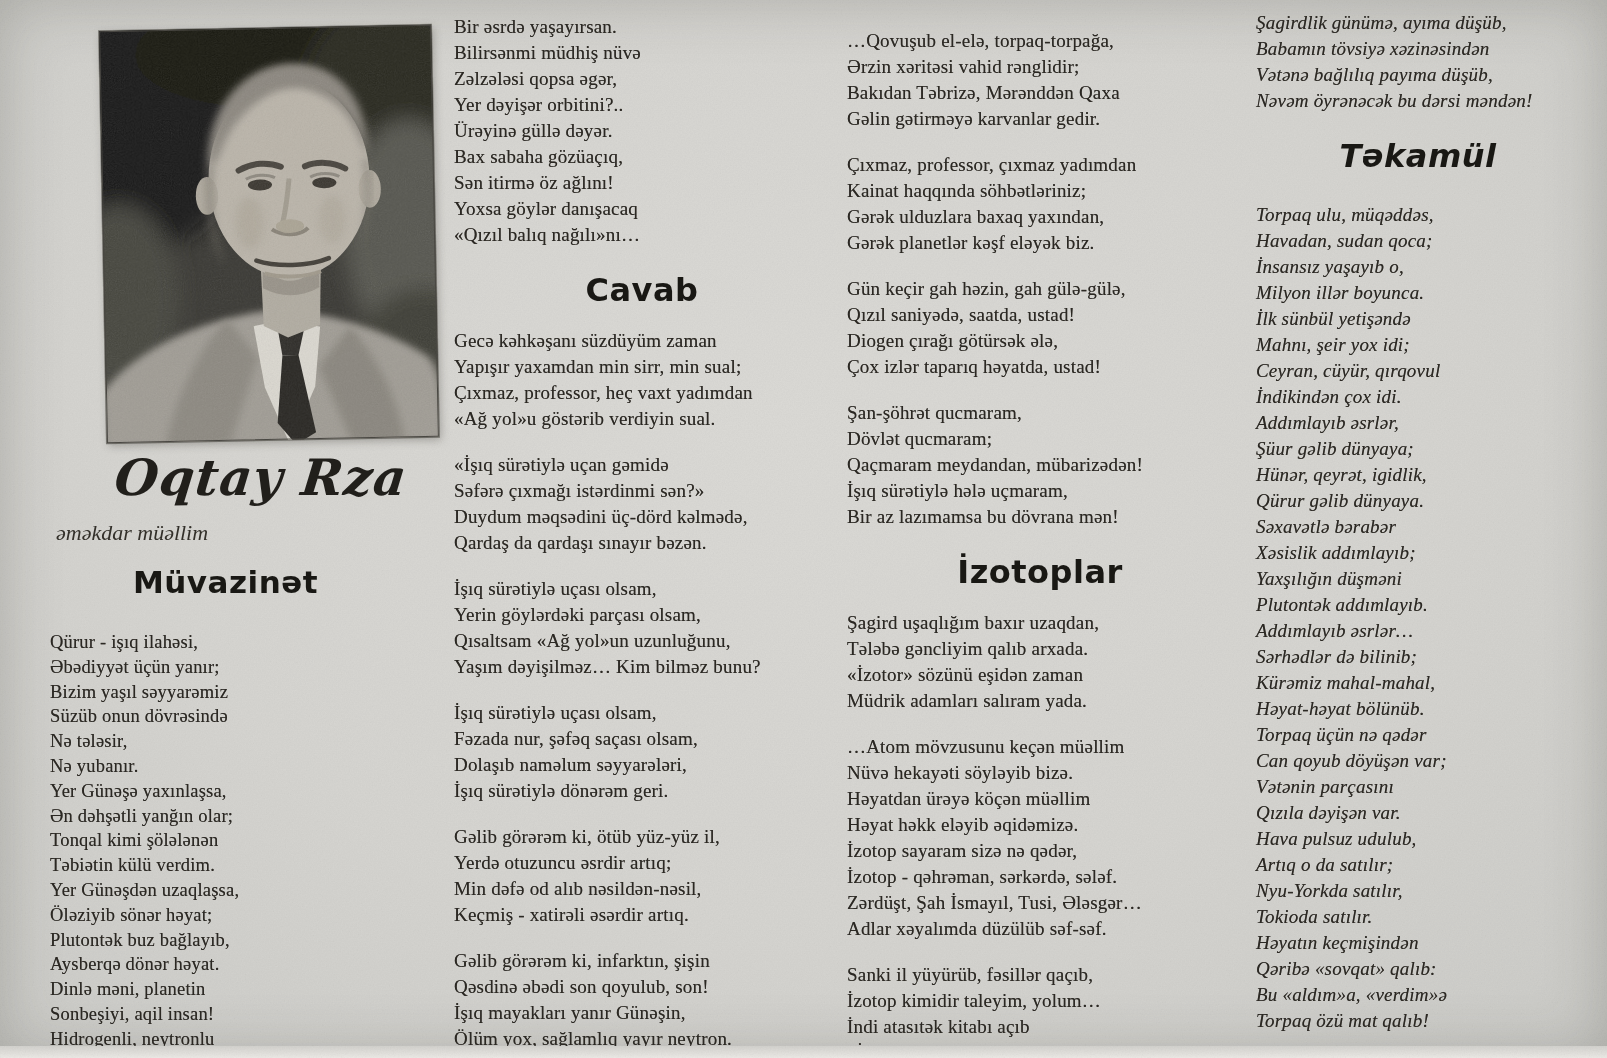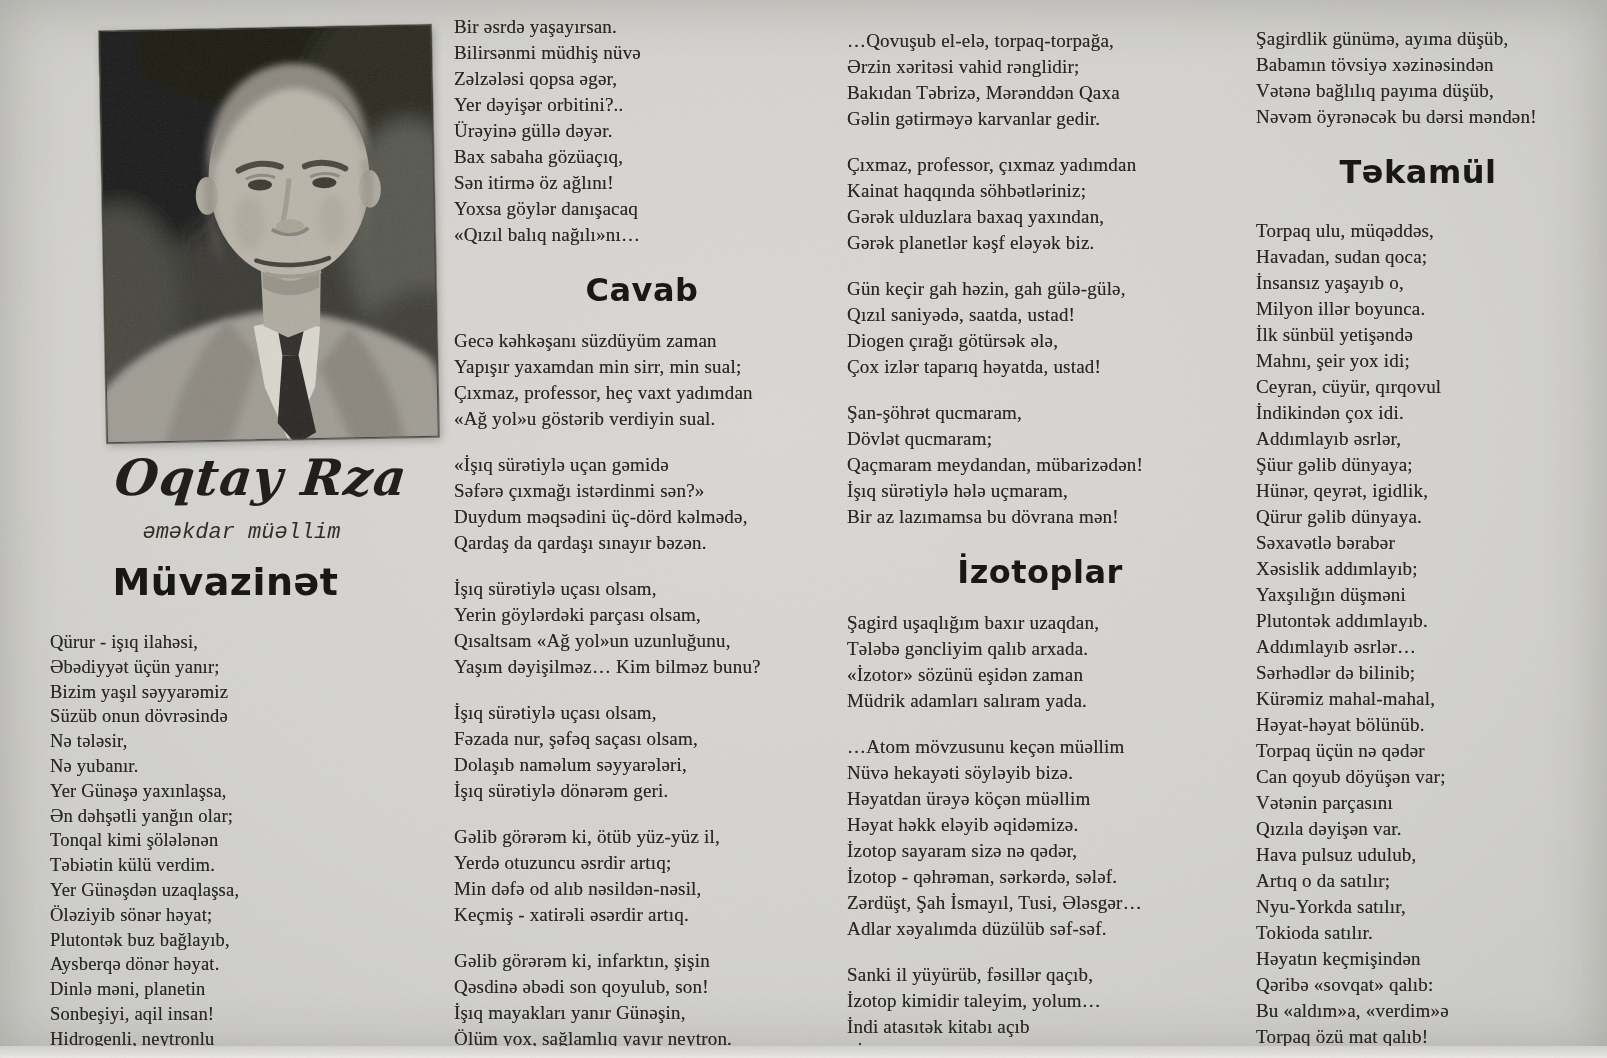--- a/index.html
+++ b/index.html
@@ -17,60 +17,60 @@
     box-shadow:inset 0 0 60px rgba(60,58,52,.25);
   }
   .bottom-strip{
     position:absolute;left:0;bottom:0;width:100%;height:12px;
     background:linear-gradient(#d3d2ce,#eceae6);
   }
   .col{position:absolute;top:0;height:1058px;color:var(--ink);}
   .col1{left:28px;width:395px;padding-left:22px;}
   .col2{left:440px;width:390px;padding-left:14px;padding-top:14px;}
   .col3{left:833px;width:400px;padding-left:14px;padding-top:28px;}
-  .col4{left:1228px;width:352px;padding-left:28px;padding-top:26px;}
+  .col4{left:1228px;width:352px;padding-left:28px;padding-top:10px;font-style:italic;}
 
   .line{
     font-size:19px;line-height:26px;white-space:nowrap;
     color:var(--ink);
     text-shadow:0 0 .6px rgba(43,40,35,.55);
     letter-spacing:.2px;
   }
   .col1 .line{font-size:18.5px;line-height:24.8px;}
   .stanza{margin-bottom:20px;}
   .col .stanza:last-child{margin-bottom:0;}
   .section-heading{
     font-family:"DejaVu Sans",sans-serif;font-weight:700;
     font-size:32px;line-height:44px;color:var(--head-ink);
     text-align:center;margin:8px 0 16px;
     letter-spacing:.5px;
   }
   .col4 .section-heading{margin:10px 0 24px;}
   .col1-flow{position:absolute;left:22px;top:560px;width:351px;}
-  .col1-flow .section-heading{font-size:38px;margin:0 0 26px;}
+  .col1-flow .section-heading{font-size:31px;margin:0 0 26px;}
 
   .photo-wrap{
     position:absolute;left:75px;top:28px;width:332px;height:412px;
     transform:rotate(-1.1deg);
     box-shadow:0 0 0 1px rgba(70,68,62,.6),2px 3px 8px rgba(60,58,52,.35);
     background:#35342f;overflow:hidden;
   }
   .photo-wrap svg{display:block;width:100%;height:100%;}
 
   .author-name{
     position:absolute;left:50px;top:448px;width:366px;
     font-family:"DejaVu Serif",serif;font-style:italic;font-weight:700;
     font-size:50px;line-height:60px;text-align:center;color:#211f1b;
     letter-spacing:1px;
     transform:skewX(-6deg);
   }
   .author-title{
     position:absolute;left:28px;top:520px;width:383px;
-    font-family:Liberation Mono, monospace;font-style:italic;
-    font-size:22px;text-align:center;padding-right:12px;color:#33302a;
+    font-family:Liberation Serif, serif;font-style:italic;
+    font-size:22px;text-align:left;padding-right:12px;color:#33302a;
   }
   .grain{
     position:absolute;inset:0;width:100%;height:100%;
     pointer-events:none;opacity:.10;mix-blend-mode:multiply;
   }
 </style>
 </head>
 <body>
 
 <div class="page">

